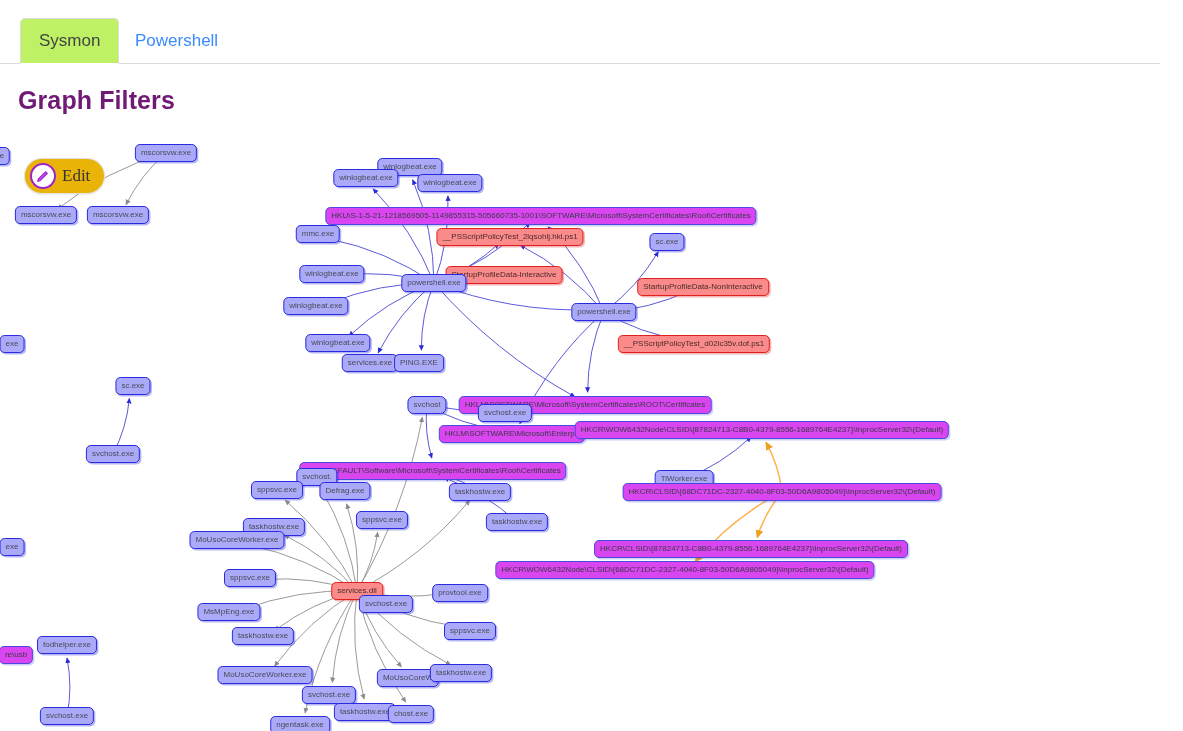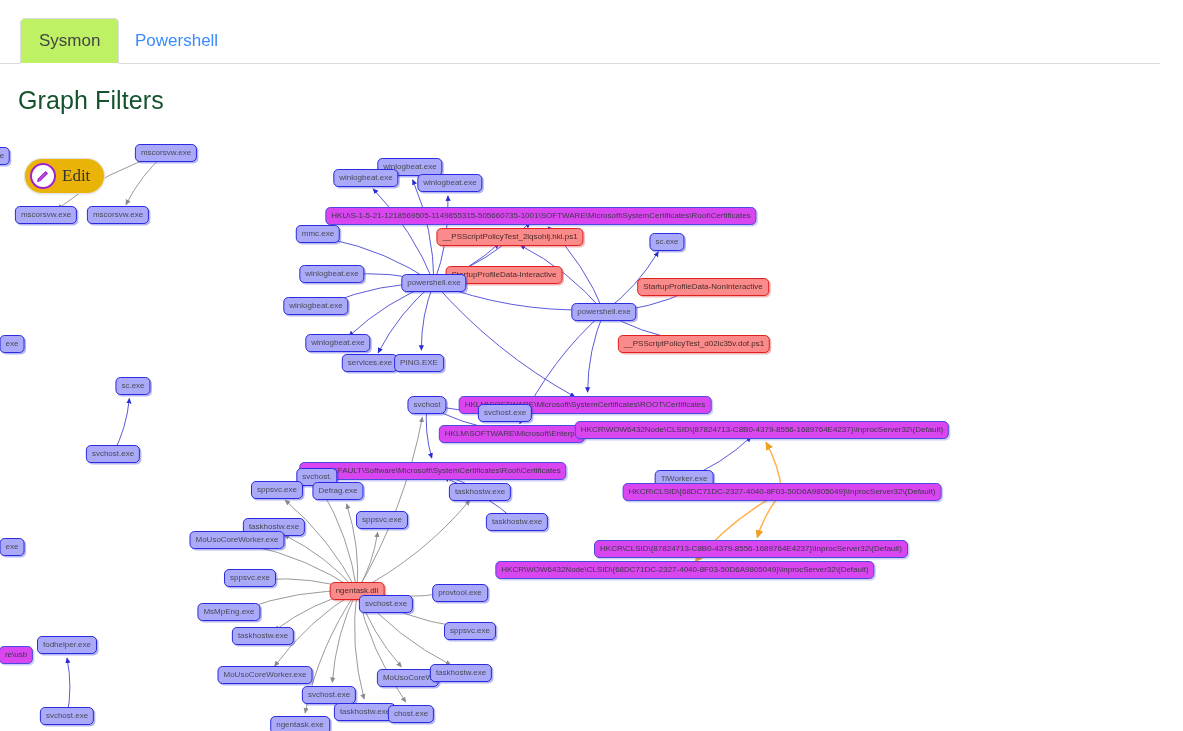--- a/index.html
+++ b/index.html
@@ -39,21 +39,21 @@
   .tab.inactive {
     left: 116px;
     color: #3b8bff;
     border: 1px solid transparent;
     z-index: 2;
   }
 
   
   #page-title {
     position: absolute; left: 18px; top: 86px;
-    font-size: 25px; font-weight: normal; color: #14532d;
+    font-size: 25px; font-weight: bold; color: #701a75;
     letter-spacing: 0.1px;
   }
 
   
   #graph {
     position: absolute; left: 0; top: 130px; width: 1183px; height: 601px;
     overflow: hidden;
   }
   #edges { position: absolute; left: 0; top: 0; width: 1183px; height: 601px; }
 
@@ -228,32 +228,32 @@
         <div class="node proc" style="left: 370px; top: 233px;">services.exe</div>
         <div class="node proc" style="left: 419px; top: 233px;">PING.EXE</div>
         <div class="node proc clipped" style="left: 427px; top: 275px; border-radius: 6px;">svchost</div>
         <div class="node reg" style="left: 585px; top: 275px;">HKLM\SOFTWARE\Microsoft\SystemCertificates\ROOT\Certificates</div>
         <div class="node proc clipped" style="left: 505px; top: 283px;">svchost.exe</div>
         <div class="node reg" style="left: 512px; top: 304px;">HKLM\SOFTWARE\Microsoft\Enterpri</div>
         <div class="node reg" style="left: 762px; top: 300px;">HKCR\WOW6432Node\CLSID\{87824713-C8B0-4379-8556-1689764E4237}\InprocServer32\(Default)</div>
         <div class="node reg" style="left: 433px; top: 341px;">HKU\.DEFAULT\Software\Microsoft\SystemCertificates\Root\Certificates</div>
         <div class="node proc clipped" style="left: 317px; top: 347px;">svchost.</div>
         <div class="node proc" style="left: 277px; top: 360px;">sppsvc.exe</div>
-        <div class="node proc" style="left: 338px; top: 361px; text-align: center;">Defrag.exe</div>
+        <div class="node proc" style="left: 345px; top: 361px; text-align: center;">Defrag.exe</div>
         <div class="node proc" style="left: 480px; top: 362px;">taskhostw.exe</div>
         <div class="node proc" style="left: 684px; top: 349px;">TiWorker.exe</div>
         <div class="node reg" style="left: 782px; top: 362px;">HKCR\CLSID\{68DC71DC-2327-4040-8F03-50D6A9805049}\InprocServer32\(Default)</div>
         <div class="node proc" style="left: 517px; top: 392px;">taskhostw.exe</div>
         <div class="node proc" style="left: 382px; top: 390px;">sppsvc.exe</div>
         <div class="node proc" style="left: 274px; top: 397px;">taskhostw.exe</div>
         <div class="node proc" style="left: 237px; top: 410px;">MoUsoCoreWorker.exe</div>
         <div class="node reg" style="left: 751px; top: 419px; text-align: center;">HKCR\CLSID\{87824713-C8B0-4379-8556-1689764E4237}\InprocServer32\(Default)</div>
         <div class="node reg" style="left: 685px; top: 440px;">HKCR\WOW6432Node\CLSID\{68DC71DC-2327-4040-8F03-50D6A9805049}\InprocServer32\(Default)</div>
         <div class="node proc" style="left: 250px; top: 448px;">sppsvc.exe</div>
-        <div class="node alert" style="left: 357px; top: 461px;">ngentask.dll</div>
+        <div class="node alert" style="left: 357px; top: 461px;">services.dll</div>
         <div class="node proc" style="left: 460px; top: 463px;">provtool.exe</div>
         <div class="node proc" style="left: 386px; top: 474px;">svchost.exe</div>
         <div class="node proc" style="left: 229px; top: 482px;">MsMpEng.exe</div>
         <div class="node proc" style="left: 470px; top: 501px;">sppsvc.exe</div>
         <div class="node proc" style="left: 263px; top: 506px;">taskhostw.exe</div>
         <div class="node proc" style="left: 265px; top: 545px;">MoUsoCoreWorker.exe</div>
         <div class="node proc clipped" style="left: 408px; top: 548px;">MoUsoCoreW</div>
         <div class="node proc" style="left: 461px; top: 543px;">taskhostw.exe</div>
         <div class="node proc" style="left: 329px; top: 565px;">svchost.exe</div>
         <div class="node proc" style="left: 365px; top: 582px;">taskhostw.exe</div>

